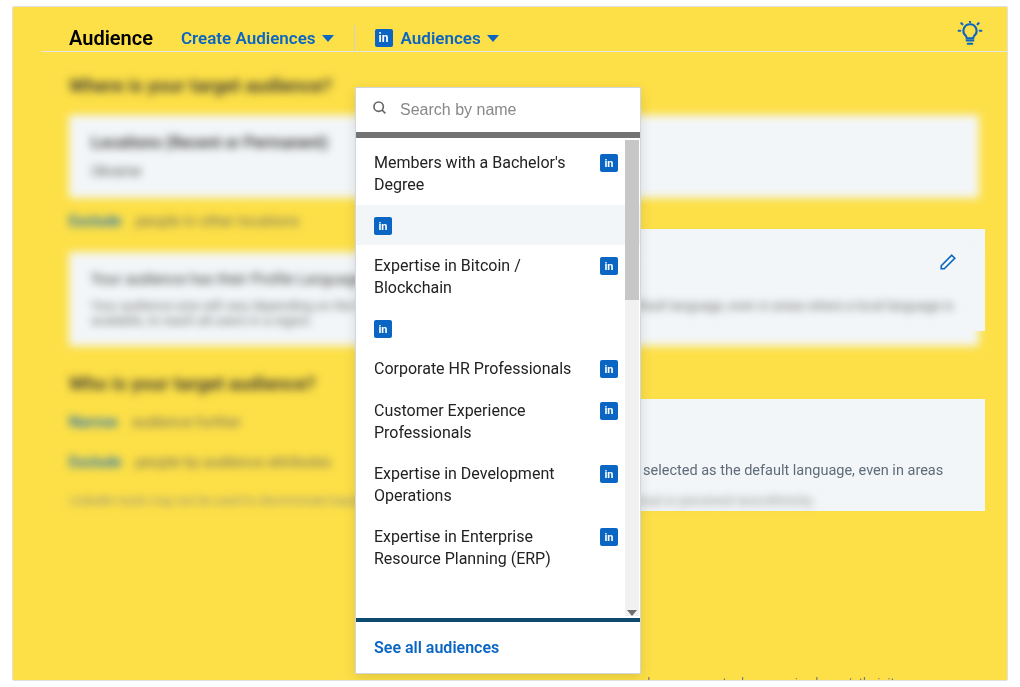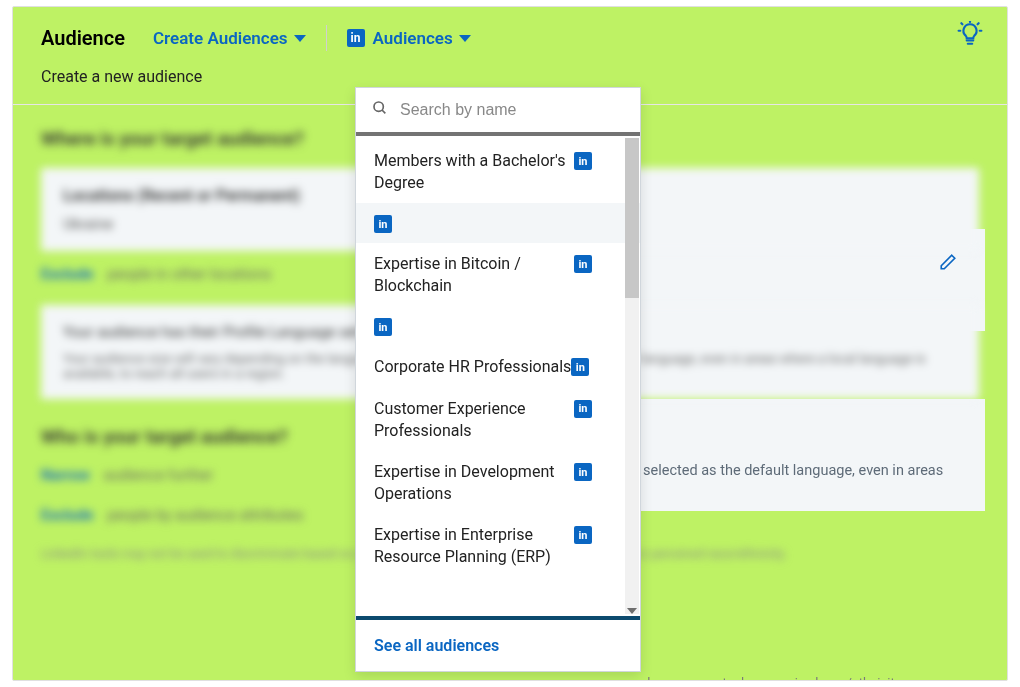--- a/index.html
+++ b/index.html
@@ -10,24 +10,25 @@
     color: #000;
     width: 1020px;
     height: 687px;
     overflow: hidden;
     position: relative;
   }
   .card {
     border: 1px solid #e0e0e0;
     border-radius: 2px;
     margin: 6px 12px 0 12px;
-    background: #bef264;
+    background: #fde047;
     height: 675px;
     position: relative;
     overflow: hidden;
+    padding-left: 28px;
   }
   .top-row {
     display: flex;
     align-items: center;
     padding: 18px 28px 0 28px;
   }
   .title {
     font-size: 20px;
     font-weight: 600;
     color: #000;
@@ -162,21 +163,21 @@
     border: 1px solid #d0d6dc;
     box-shadow: 0 4px 12px rgba(0,0,0,0.12);
     z-index: 10;
     display: flex;
     flex-direction: column;
   }
   .dd-search {
     display: flex;
     align-items: center;
     padding: 12px 16px;
-    border-bottom: 4px solid #737373;
+    border-bottom: 6px solid #737373;
   }
   .dd-search .mag {
     color: #777;
     margin-right: 10px;
     font-size: 16px;
   }
   .dd-search input {
     border: none;
     outline: none;
     font-size: 16px;
@@ -213,21 +214,21 @@
     position: absolute;
     right: 3px;
     width: 0; height: 0;
     border-left: 5px solid transparent;
     border-right: 5px solid transparent;
   }
   .dd-down { bottom: 2px; border-top: 6px solid #6e6e6e; }
   .dd-item {
     display: flex;
     align-items: flex-start;
-    justify-content: flex-start;
+    justify-content: space-between;
     padding: 10px 22px 10px 18px;
     font-size: 16px;
     color: #222;
     cursor: pointer;
   }
   .dd-item:hover, .dd-item.hover { background: #f3f6f8; }
   .dd-item .label { max-width: 200px; line-height: 1.35; }
   .dd-item .badge {
     flex-shrink: 0;
     width: 18px; height: 18px;
@@ -282,21 +283,20 @@
         <path d="M10 21h4"></path>
       <path d="M12 3a6 6 0 0 0-4 10.5c.7.8 1 1.5 1 2.5h6c0-1 .3-1.7 1-2.5A6 6 0 0 0 12 3z"></path>
       <line x1="12" y1="1" x2="12" y2="-0.5"></line>
         <line x1="3" y1="9" x2="1.5" y2="9"></line>
         <line x1="21" y1="9" x2="22.5" y2="9"></line>
       <line x1="5" y1="3" x2="4" y2="2"></line>
         <line x1="19" y1="3" x2="20" y2="2"></line>
     </svg>
   </div>
 
-  <div class="subtitle">Create a new audience</div>
   <div class="hr"></div>
 
   <div class="clear-boxbg"></div>
   <div class="clear-infobg"></div>
 
   <div class="bg-content">
     <div class="section-heading">Where is your target audience?</div>
 
     <div class="graybox">
       <div class="bold">Locations (Recent or Permanent)</div>

